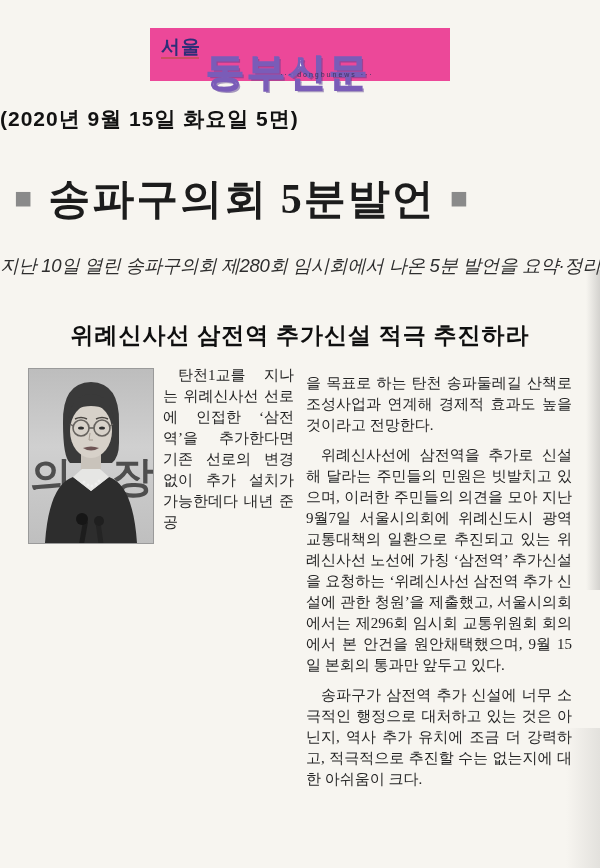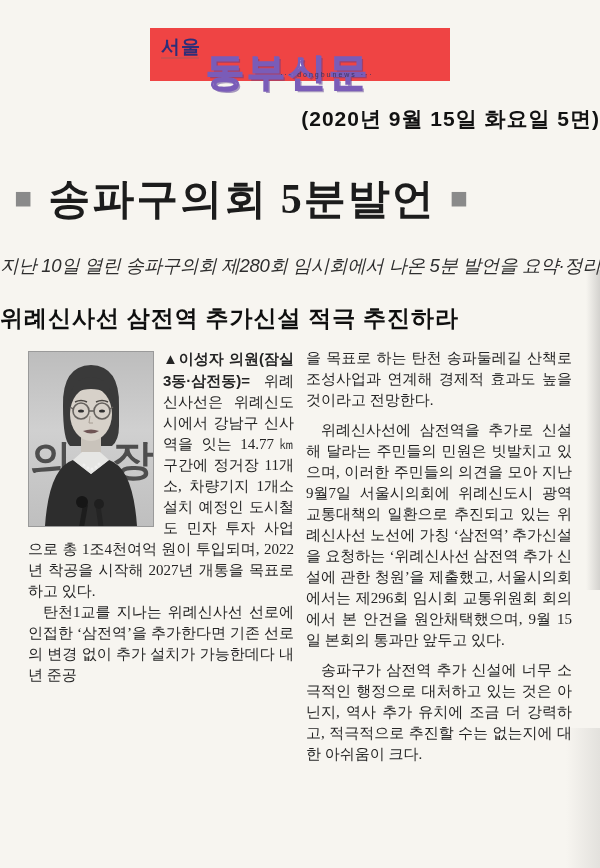--- a/index.html
+++ b/index.html
@@ -3,51 +3,51 @@
 <meta charset="utf-8">
 <style>
   html,body{margin:0;padding:0;background:#dddbd5;}
   .page{
     width:600px;height:868px;margin:0 auto;position:relative;overflow:hidden;
     background:#f7f5f0;
     font-family:"Liberation Serif","DejaVu Serif",serif;
   }
   
   .masthead-row{text-align:center;padding-top:28px;}
-  .masthead{display:inline-block;position:relative;width:300px;height:53px;background:#ef4444;text-align:left;}
+  .masthead{display:inline-block;position:relative;width:300px;height:53px;background:#ec4899;text-align:left;}
   .mast-region{position:absolute;left:11px;top:6px;font-family:"Liberation Sans",sans-serif;
     font-weight:bold;font-size:19px;color:#2e2e78;letter-spacing:1px;}
   .mast-region-sub{position:absolute;left:11px;top:29px;width:38px;height:2px;background:#c05050;opacity:.75;}
   .mast-brand{position:absolute;left:56px;top:19px;font-family:"Liberation Sans",sans-serif;
     font-weight:900;font-size:38px;color:#ffffff;letter-spacing:3px;
     -webkit-text-stroke:1.5px #7a5cb8;text-shadow:2px 2px 0 rgba(85,58,140,.5);}
   .mast-url{position:absolute;left:60px;right:6px;bottom:3px;text-align:center;
     font-family:"Liberation Sans",sans-serif;font-size:7px;color:#3a3460;letter-spacing:2px;}
   
-  .dateline{margin-top:20px;text-align:right;font-family:"Liberation Sans",sans-serif;
+  .dateline{margin-top:20px;text-align:left;font-family:"Liberation Sans",sans-serif;
     font-weight:bold;font-size:21px;color:#121212;letter-spacing:1px;}
   
   .headline{margin-top:38px;font-size:42px;font-weight:bold;
     color:#1c1c1c;letter-spacing:2px;white-space:nowrap;}
   .headline .sq{display:inline-block;vertical-align:middle;font-size:30px;color:#8a8a8a;
     margin:0 14px;transform:translateY(-5px);}
   
   .deck{margin-top:26px;text-align:center;font-family:"Liberation Sans",sans-serif;
     font-style:italic;font-size:18.5px;color:#2e2e2e;white-space:nowrap;letter-spacing:-0.3px;}
   
-  .article-title{margin-top:25px;text-align:left;font-size:23px;font-weight:bold;
+  .article-title{margin-top:42px;text-align:center;font-size:23px;font-weight:bold;
     color:#0f0f0f;letter-spacing:1px;}
   
   .columns{display:flex;gap:12px;margin:14px 28px 0;}
   .col{flex:1;min-width:0;font-size:15px;line-height:21px;color:#242424;
     text-align:justify;word-break:break-all;}
   .col p{margin:0;text-indent:1em;}
   .col-left p.lead{text-indent:0;}
   .lead-bold{font-weight:bold;font-family:"Liberation Sans","Liberation Serif",sans-serif;}
-  .col-right p{margin:0 0 9px;}
+  .col-right p{margin:8px 0 9px;}
   .col-right p.cont{text-indent:0;}
   
   .photo{float:left;width:126px;height:176px;margin:3px 9px 3px 0;
     border:1px solid #9a9a9a;box-sizing:border-box;background:#c6c6c6;overflow:hidden;}
   .photo svg{display:block;}
   
   .scan-edge{position:absolute;top:270px;right:0;width:14px;height:320px;
     background:linear-gradient(to left,rgba(120,120,120,.28),rgba(120,120,120,0));pointer-events:none;}
   .scan-corner{position:absolute;right:0;bottom:0;width:34px;height:140px;
     background:linear-gradient(to left,rgba(135,135,135,.18),rgba(135,135,135,0));pointer-events:none;}
@@ -125,21 +125,20 @@
           <circle cx="63" cy="117" r="1.5" fill="#efefef"></circle>
           <circle cx="67" cy="115" r="1.5" fill="#efefef"></circle>
           <circle cx="70" cy="112" r="1.5" fill="#efefef"></circle>
 
           <rect x="52" y="152" width="5" height="24" fill="#1d1d1d" transform="rotate(10 54 164)"></rect>
           <rect x="68" y="154" width="5" height="22" fill="#242424" transform="rotate(-8 70 164)"></rect>
           <circle cx="53" cy="150" r="6" fill="#161616"></circle>
           <circle cx="70" cy="152" r="5" fill="#1f1f1f"></circle>
         </svg>
       </div>
-      <p class="lead"><span class="lead-bold">▲이성자 의원(잠실3동·삼전동)=</span><span> 위례신사선은 위례신도시에서 강남구 신사역을 잇는 14.77㎞ 구간에 정거장 11개소, 차량기지 1개소 설치 예정인 도시철도 민자 투자 사업으로 총 1조4천여억 원이 투입되며, 2022년 착공을 시작해 2027년 개통을 목표로 하고 있다.</span></p>
       <p>탄천1교를 지나는 위례신사선 선로에 인접한 ‘삼전역’을 추가한다면 기존 선로의 변경 없이 추가 설치가 가능한데다 내년 준공</p>
     </div>
 
     <div class="col col-right">
       <p class="cont">을 목표로 하는 탄천 송파둘레길 산책로 조성사업과 연계해 경제적 효과도 높을 것이라고 전망한다.</p>
       <p>위례신사선에 삼전역을 추가로 신설해 달라는 주민들의 민원은 빗발치고 있으며, 이러한 주민들의 의견을 모아 지난 9월7일 서울시의회에 위례신도시 광역교통대책의 일환으로 추진되고 있는 위례신사선 노선에 가칭 ‘삼전역’ 추가신설을 요청하는 ‘위례신사선 삼전역 추가 신설에 관한 청원’을 제출했고, 서울시의회에서는 제296회 임시회 교통위원회 회의에서 본 안건을 원안채택했으며, 9월 15일 본회의 통과만 앞두고 있다.</p>
       <p>송파구가 삼전역 추가 신설에 너무 소극적인 행정으로 대처하고 있는 것은 아닌지, 역사 추가 유치에 조금 더 강력하고, 적극적으로 추진할 수는 없는지에 대한 아쉬움이 크다.</p>
     </div>
 
   </div>

